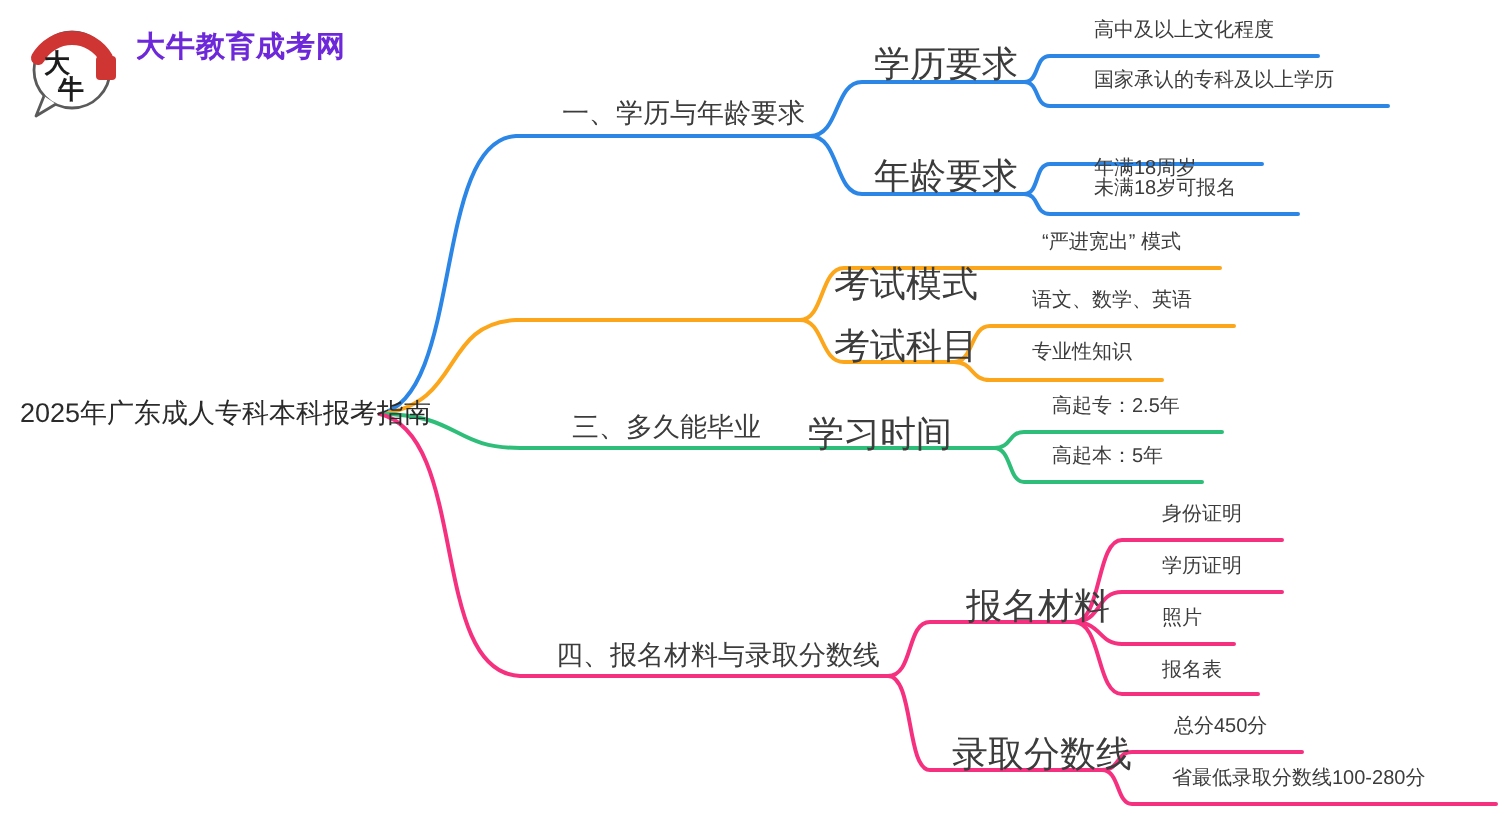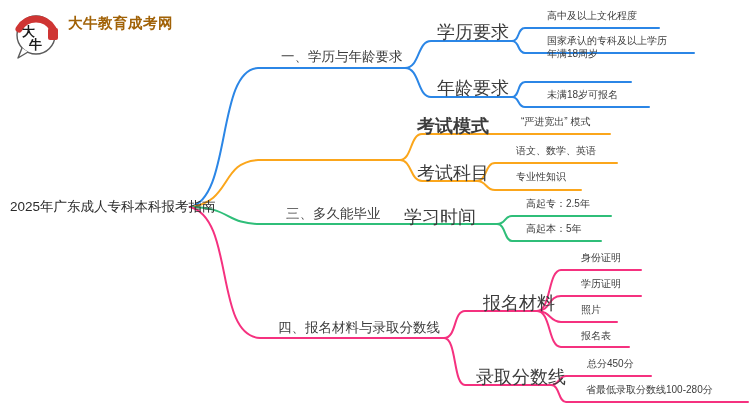--- a/index.html
+++ b/index.html
@@ -10,21 +10,21 @@
   .lines{position:absolute;left:0;top:0;width:750px;height:410px;}
   .node{
     position:absolute;white-space:nowrap;color:#3c3c3c;line-height:1.15;
   }
   .center-title{font-size:13.5px;color:#2b2b2b;}
   .lv1{font-size:13.5px;}
   .lv2{font-size:18px;}
   .leaf{font-size:10px;}
   .logo{position:absolute;left:12px;top:8px;display:flex;align-items:flex-start;cursor:pointer;}
   .logo-text{margin-left:6px;margin-top:6px;}
-  .logo-name{font-size:14.5px;font-weight:bold;letter-spacing:0.5px;color:#a16207;}
+  .logo-name{font-size:14.5px;font-weight:bold;letter-spacing:0.5px;color:#6d28d9;}
   .logo-url{font-size:11.5px;font-weight:bold;color:#2e8b3a;margin-top:1px;}
 </style>
 </head>
 <body>
 
 <div class="canvas">
 
   <svg class="lines" viewBox="0 0 750 410" fill="none" stroke-width="2" stroke-linecap="round">
 
     <g>
@@ -78,24 +78,24 @@
     </div>
   </div>
 
   <div class="node center-title" style="left:10px;top:199px;">2025年广东成人专科本科报考指南</div>
 
   <div class="node lv1" style="left:281px;top:49px;">一、学历与年龄要求</div>
   <div class="node lv2" style="left:437px;top:22px;">学历要求</div>
   <div class="node lv2" style="left:437px;top:78px;">年龄要求</div>
   <div class="node leaf" style="left:547px;top:10px;">高中及以上文化程度</div>
   <div class="node leaf" style="left:547px;top:35px;">国家承认的专科及以上学历</div>
-  <div class="node leaf" style="left:547px;top:48px;text-align:center;">年满18周岁</div>
+  <div class="node leaf" style="left:547px;top:79px;text-align:center;">年满18周岁</div>
   <div class="node leaf" style="left:547px;top:89px;">未满18岁可报名</div>
 
-  <div class="node lv2" style="left:417px;top:116px;font-weight:bold;">考试模式</div>
+  <div class="node lv2" style="left:417px;top:132px;">考试模式</div>
   <div class="node lv2" style="left:417px;top:163px;">考试科目</div>
   <div class="node leaf" style="left:521px;top:116px;">“严进宽出” 模式</div>
   <div class="node leaf" style="left:516px;top:145px;">语文、数学、英语</div>
   <div class="node leaf" style="left:516px;top:171px;">专业性知识</div>
 
   <div class="node lv1" style="left:286px;top:206px;">三、多久能毕业</div>
   <div class="node lv2" style="left:404px;top:207px;">学习时间</div>
   <div class="node leaf" style="left:526px;top:198px;">高起专：2.5年</div>
   <div class="node leaf" style="left:526px;top:223px;">高起本：5年</div>
 

